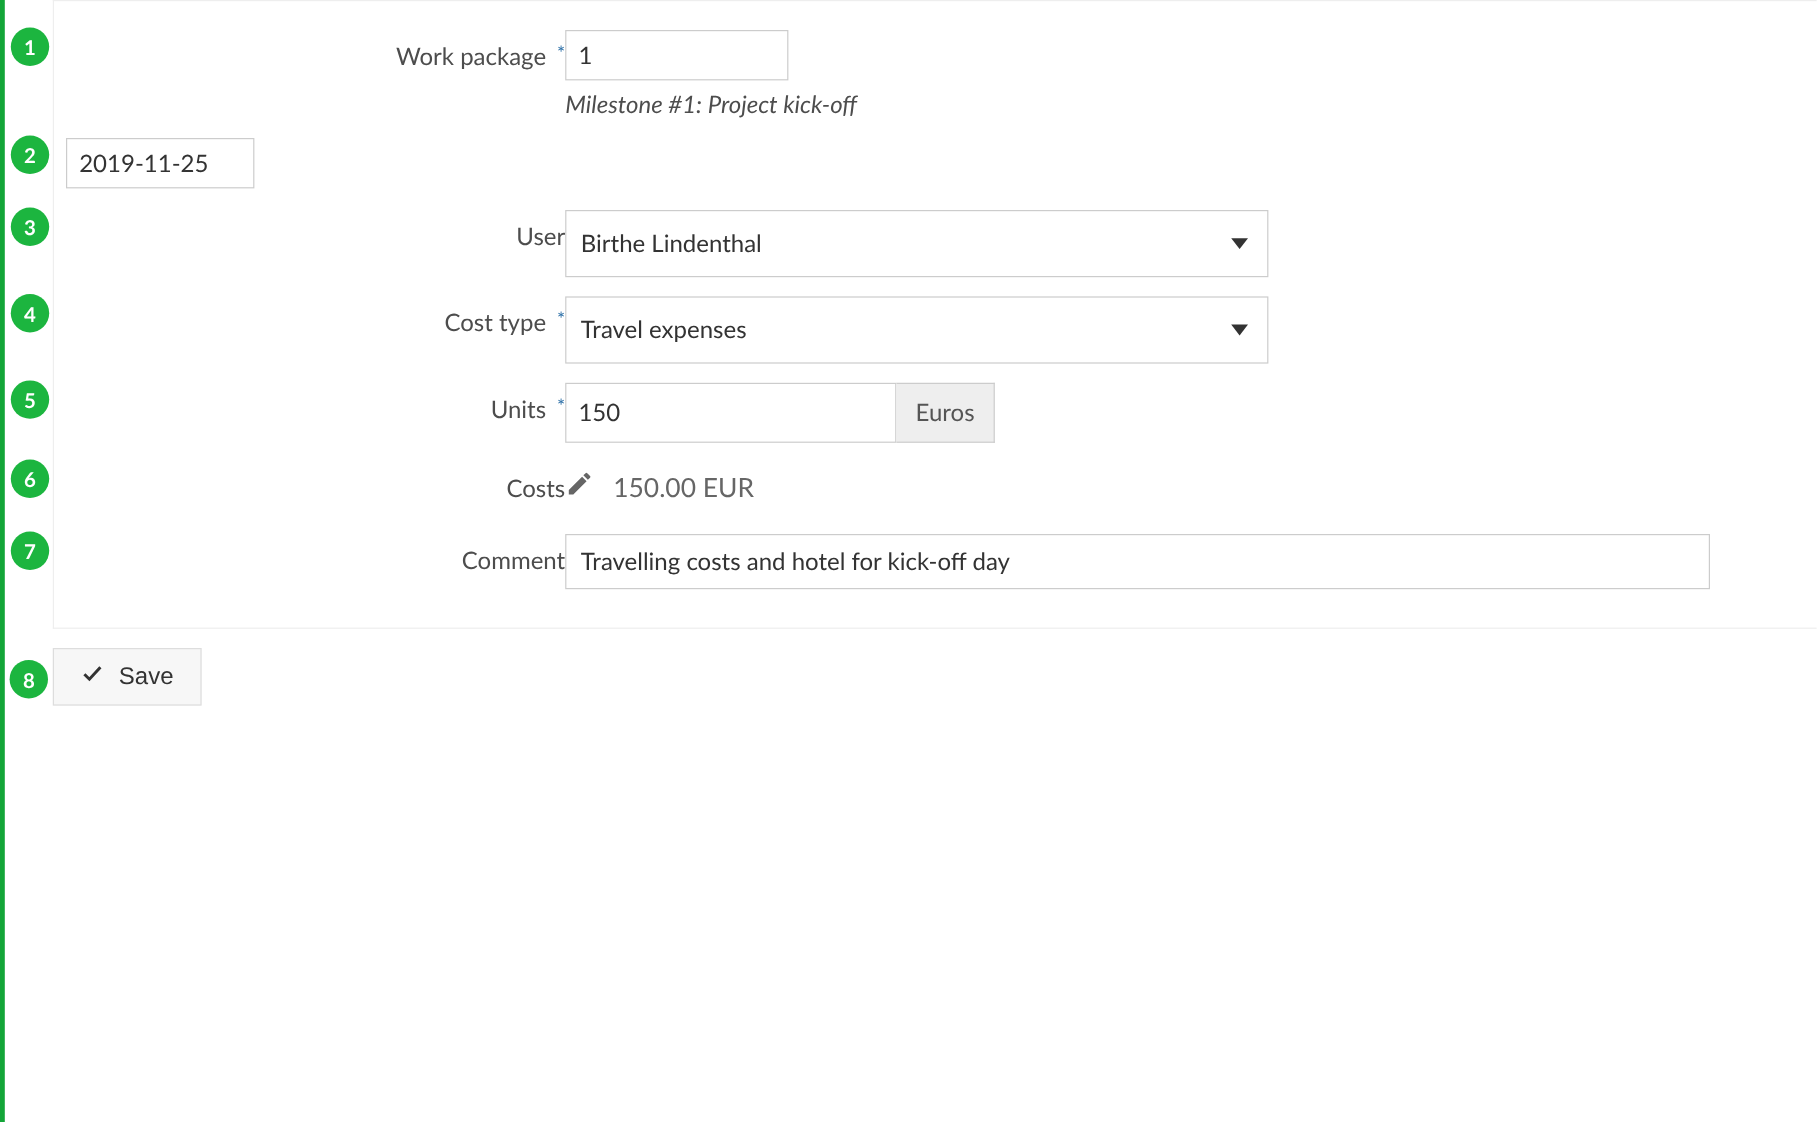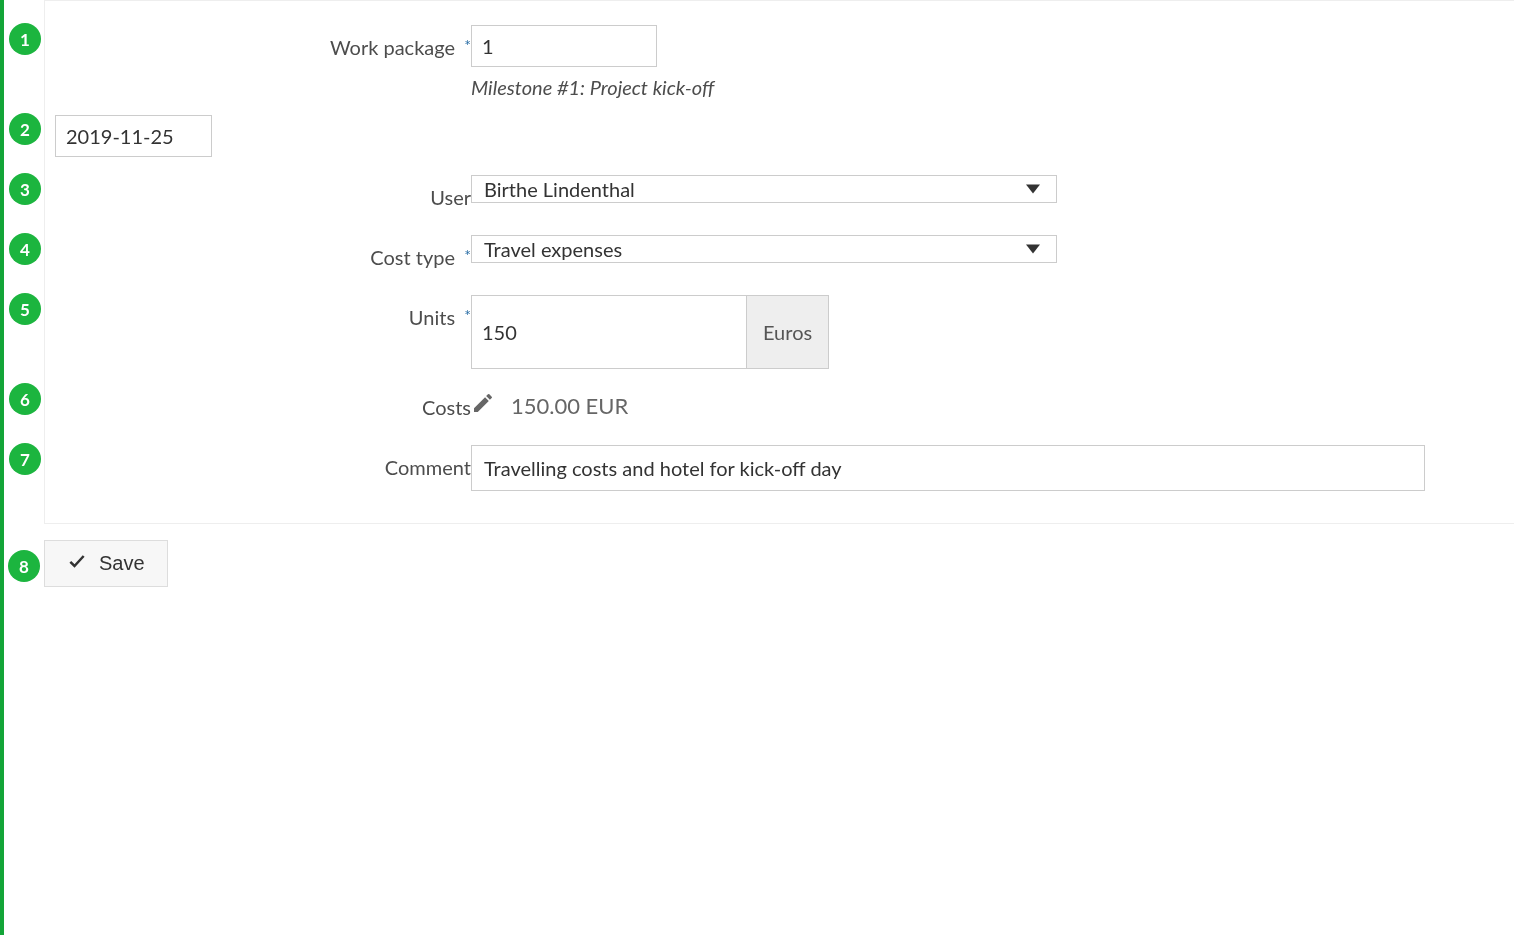--- a/index.html
+++ b/index.html
@@ -146,21 +146,21 @@
 
   .wp-sub {
     margin-top: 8px;
     font-size: 20px;
     font-style: italic;
     color: #4d4d4d;
   }
 
   .select-box {
     width: 586px;
-    height: 28px;
+    height: 56px;
     position: relative;
     display: flex;
     align-items: center;
     padding: 0 40px 0 12px;
     cursor: pointer;
   }
   .select-box .sel-value {
     font-size: 20px;
     color: #333333;
   }
@@ -178,21 +178,21 @@
   .units-row-wrap {
     display: flex;
     align-items: stretch;
   }
   .units-suffix {
     border: 1px solid #cccccc;
     border-left: none;
     background: #eeeeee;
     color: #555555;
     font-size: 20px;
-    padding: 24px 16px;
+    padding: 12px 16px;
     display: flex;
     align-items: center;
   }
 
   .costs-display {
     display: flex;
     align-items: center;
     gap: 16px;
     font-size: 22px;
     color: #666666;

